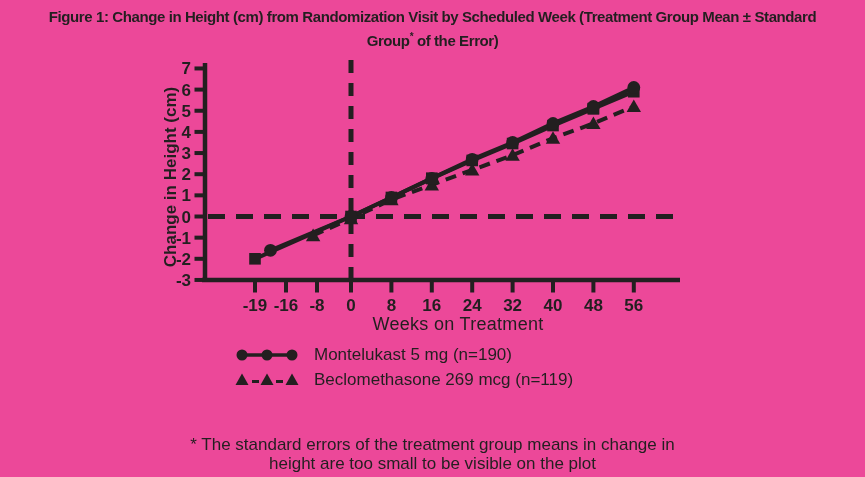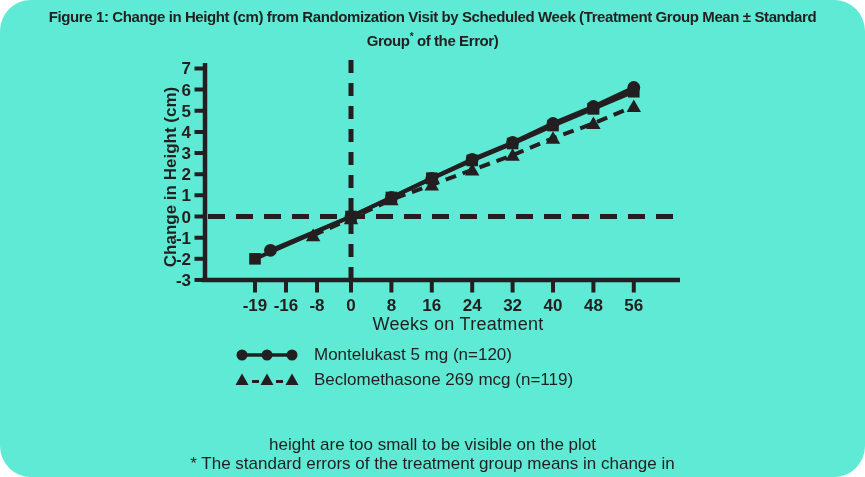--- a/index.html
+++ b/index.html
@@ -1,20 +1,19 @@
 <!DOCTYPE html>
 <html><head>
 <meta charset="utf-8">
 <style>
   html,body { margin:0; padding:0; background:#ffffff; }
   #page {
     position:relative; width:865px; height:477px; overflow:hidden;
-    background:#5eead4; color:#231f20;
+    background:#ec4899; color:#231f20;
     font-family:"Liberation Sans", sans-serif;
-    border-radius:31px;
   }
   .title {
     position:absolute; top:7px; left:0; width:865px;
     text-align:center; font-weight:bold; font-size:15px;
     letter-spacing:-0.4px; line-height:20px; color:#231f20;
   }
   .title sup { font-size:10px; }
   #chart { position:absolute; top:0; left:0; }
   #chart text {
     font-family:"Liberation Sans", sans-serif;
@@ -142,32 +141,32 @@
     </svg>
 
   <div class="legend">
     <div class="legend-row">
       <svg width="66" height="20" viewBox="0 0 66 20">
         <line x1="3" y1="10" x2="63" y2="10" stroke="#231f20" stroke-width="3.5"></line>
         <circle cx="8" cy="10" r="5.5" fill="#231f20"></circle>
         <circle cx="33" cy="10" r="5.5" fill="#231f20"></circle>
         <circle cx="58" cy="10" r="5.5" fill="#231f20"></circle>
       </svg>
-      <span class="legend-label">Montelukast 5 mg (n=120)</span>
+      <span class="legend-label">Montelukast 5 mg (n=190)</span>
     </div>
     <div class="legend-row">
       <svg width="66" height="20" viewBox="0 0 66 20">
         <line x1="18" y1="11.5" x2="25" y2="11.5" stroke="#231f20" stroke-width="3"></line>
         <line x1="42" y1="11.5" x2="49" y2="11.5" stroke="#231f20" stroke-width="3"></line>
         <polygon points="8,3.5 1.5,15 14.5,15" fill="#231f20"></polygon>
         <polygon points="33,3.5 26.5,15 39.5,15" fill="#231f20"></polygon>
         <polygon points="58,3.5 51.5,15 64.5,15" fill="#231f20"></polygon>
       </svg>
       <span class="legend-label">Beclomethasone 269 mcg (n=119)</span>
     </div>
   </div>
 
   <div class="footnote">
+    <div>* The standard errors of the treatment group means in change in</div>
     <div>height are too small to be visible on the plot</div>
-    <div>* The standard errors of the treatment group means in change in</div>
   </div>
 
 </div>
 
 </body></html>

